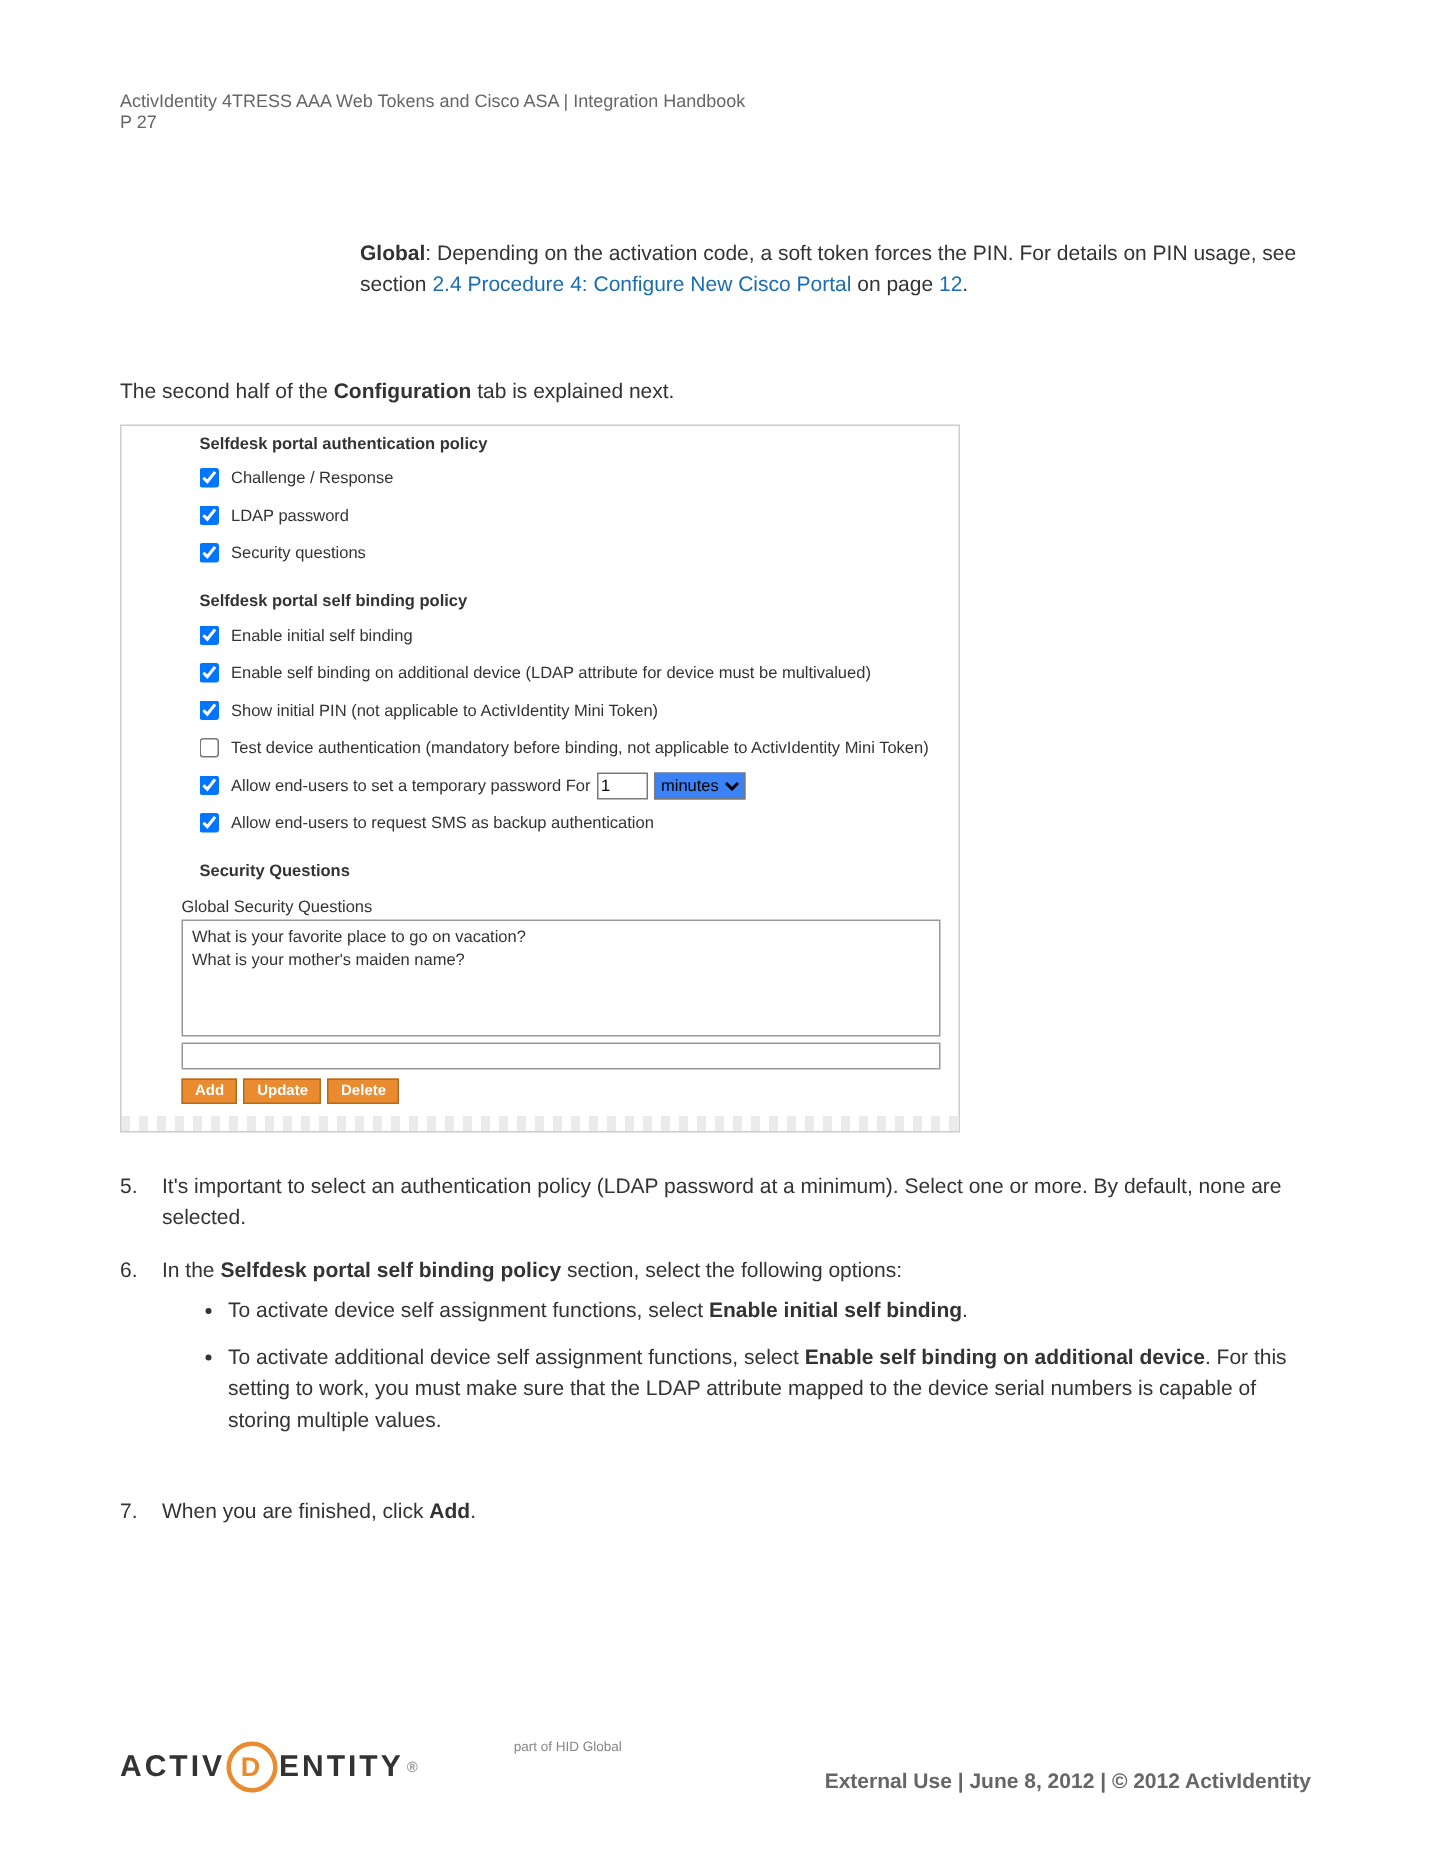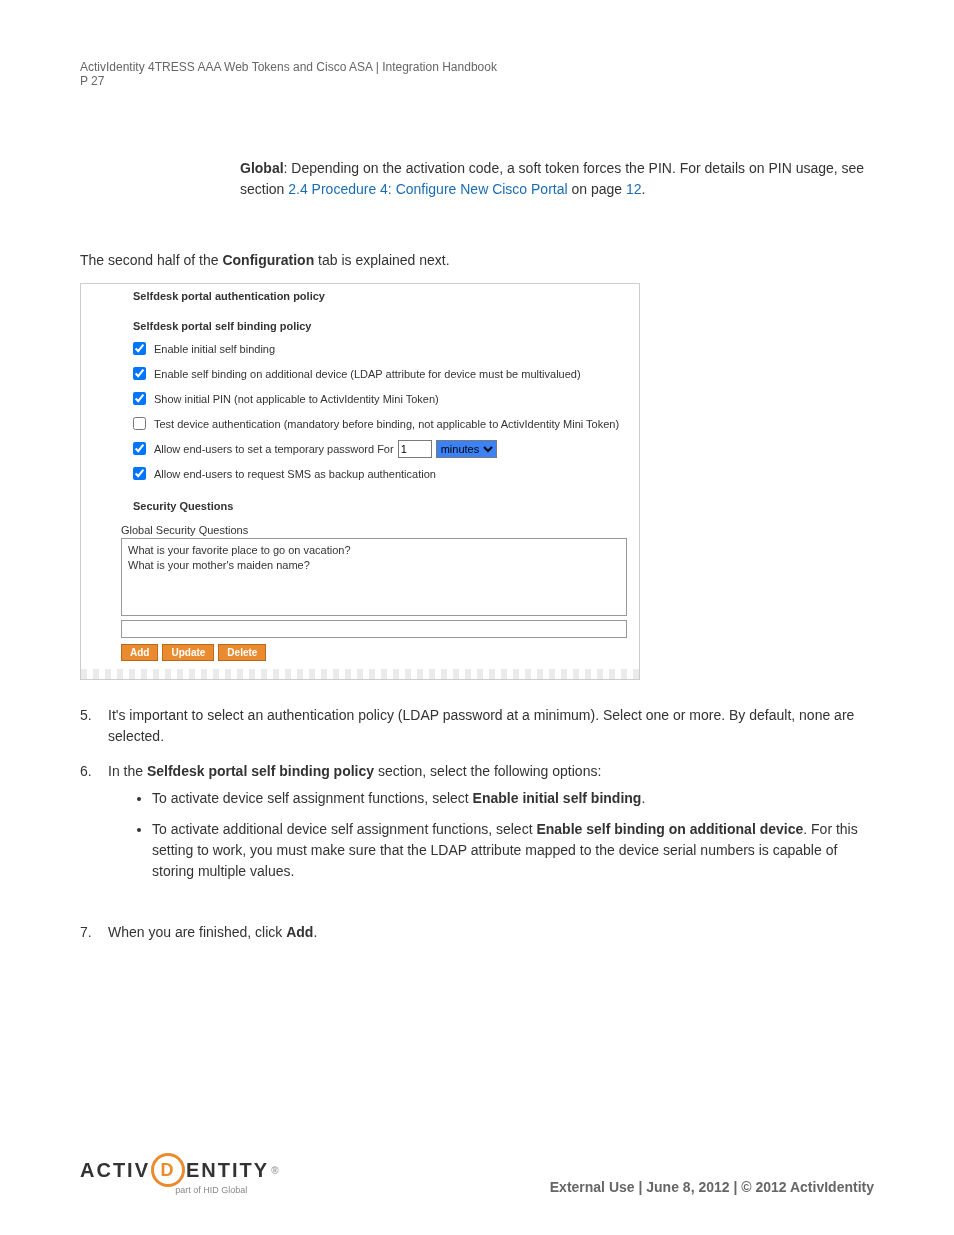--- a/index.html
+++ b/index.html
@@ -98,21 +98,21 @@
   .footer {
     position: absolute;
     bottom: 40px;
     left: 80px;
     right: 80px;
     display: flex;
     justify-content: space-between;
     align-items: flex-end;
   }
   .footer-text { font-size: 14px; color: #666; font-weight: bold; }
-  .logo { display: flex; flex-direction: column; align-items: center; }
+  .logo { display: flex; flex-direction: row; align-items: flex-start; }
   .logo-main {
     font-family: Arial, sans-serif;
     font-size: 20px;
     font-weight: bold;
     letter-spacing: 2px;
     color: #333;
     display: flex;
     align-items: center;
   }
   .logo-d {
@@ -143,20 +143,34 @@
   <div class="notes-block">
     <span class="bold">Global</span><span>: Depending on the activation code, a soft token forces the PIN. For details on PIN usage, see section </span><span class="link">2.4 Procedure 4: Configure New Cisco Portal</span><span> on page </span><span class="link">12</span><span>.</span>
   </div>
 
   <p class="body-text">
     <span>The second half of the </span><span class="bold">Configuration</span><span> tab is explained next.</span>
   </p>
 
   <div class="screenshot">
     <div class="section-title">Selfdesk portal authentication policy</div>
+    <div class="indent">
+      <div class="row">
+        <input type="checkbox" checked="" style="">
+        <span>Challenge / Response</span>
+      </div>
+      <div class="row">
+        <input type="checkbox" checked="" style="">
+        <span>LDAP password</span>
+      </div>
+      <div class="row">
+        <input type="checkbox" checked="" style="">
+        <span>Security questions</span>
+      </div>
+    </div>
 
     <div class="section-title" style="margin-top:8px;">Selfdesk portal self binding policy</div>
     <div class="indent">
       <div class="row">
         <input type="checkbox" checked="" style="">
         <span>Enable initial self binding</span>
       </div>
       <div class="row">
         <input type="checkbox" checked="" style="">
         <span>Enable self binding on additional device (LDAP attribute for device must be multivalued)</span>

